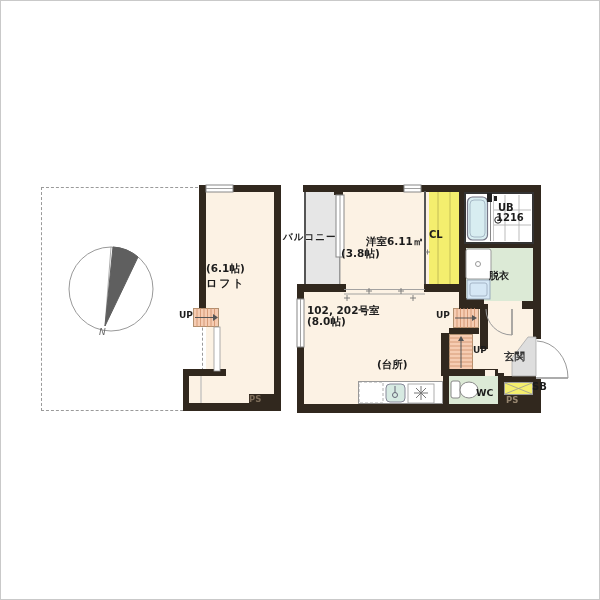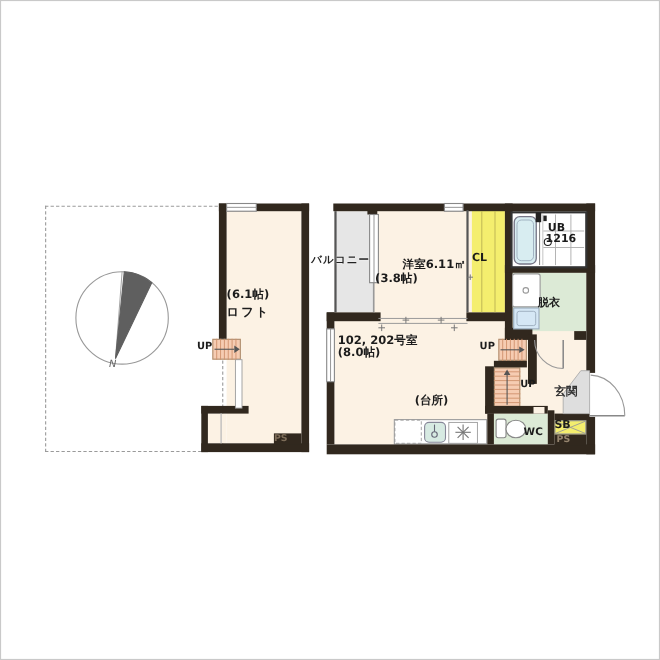--- a/index.html
+++ b/index.html
@@ -239,21 +239,21 @@
 
   <div class="lbl" style="left:497px;top:202px;width:34px;font-size:10px;">UB</div>
   <div class="lbl" style="left:495px;top:212px;width:38px;font-size:10px;">1216</div>
 
   <div class="lbl" style="left:488px;top:270px;width:40px;font-size:10px;">脱衣</div>
 
   <div class="lbl" style="left:503px;top:338px;width:34px;font-size:10.5px;color:#333;margin-top:12px;">玄関</div>
 
   <div class="lbl" style="left:475px;top:387px;width:24px;font-size:9.5px;">WC</div>
 
-  <div class="lbl" style="left:503px;top:381px;width:29px;font-size:10px;">SB</div>
+  <div class="lbl" style="left:503px;top:381px;width:29px;font-size:10px;padding-left:28px;">SB</div>
 
   <div class="lbl" style="left:505px;top:395px;width:24px;font-size:8.5px;color:#96856f;">PS</div>
 
   <div class="lbl" style="left:306px;top:304px;width:150px;font-size:10.5px;line-height:10.5px;">
     <div>102, 202号室</div>
     <div>(8.0帖)</div>
   </div>
 
   <div class="lbl" style="left:376px;top:358px;width:60px;font-size:10.5px;">(台所)</div>
 

